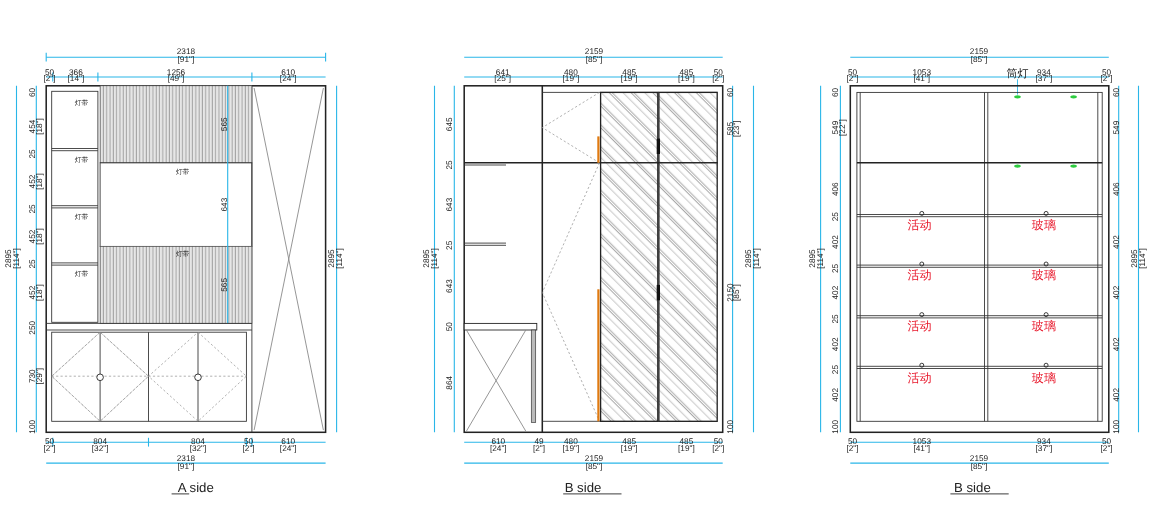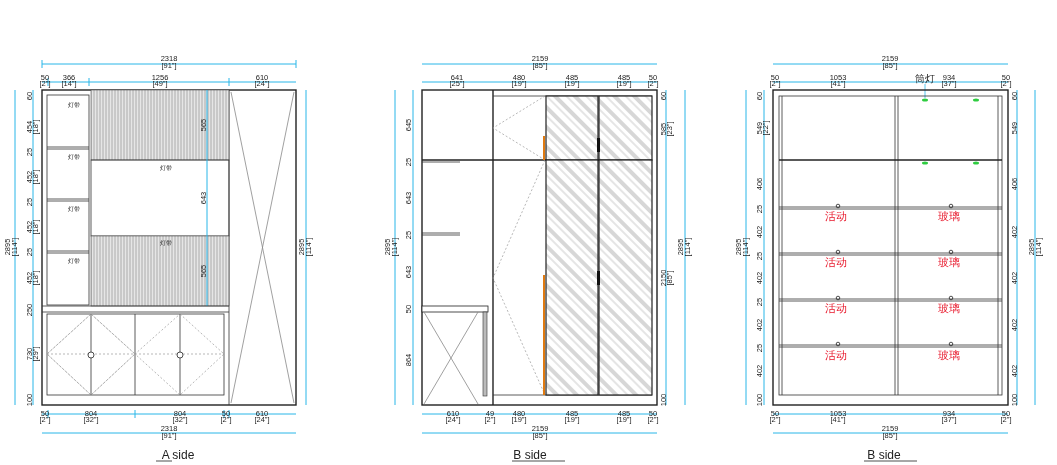--- a/index.html
+++ b/index.html
@@ -1,17 +1,17 @@
 <!DOCTYPE html>
 <html><head>
 <meta charset="utf-8">
 <style>
   html,body{margin:0;padding:0;background:#ffffff;}
   body{width:1057px;height:465px;overflow:hidden;font-family:"Liberation Sans",sans-serif;}
-  #stage{position:relative;width:1057px;height:389px;margin-top:12px;}
+  #stage{position:relative;width:1057px;height:389px;}
   svg{position:absolute;left:0;top:0;}
   .dim{fill:none;stroke:#29b6e8;stroke-width:1;}
   .dimtxt{font-family:"Liberation Sans",sans-serif;font-size:7.5px;fill:#222;}
   .frame{fill:none;stroke:#222;stroke-width:1.4;}
   .thin{fill:none;stroke:#333;stroke-width:0.8;}
   .gray{fill:none;stroke:#888;stroke-width:0.8;}
   .dot{fill:none;stroke:#999;stroke-width:0.7;stroke-dasharray:2,2;}
   .label{font-family:"Liberation Sans",sans-serif;font-size:12px;fill:#222;}
   .red{font-family:"DejaVu Sans",sans-serif;font-size:11px;fill:#e8192c;}
   .small{font-family:"DejaVu Sans",sans-serif;font-size:6px;fill:#222;}

